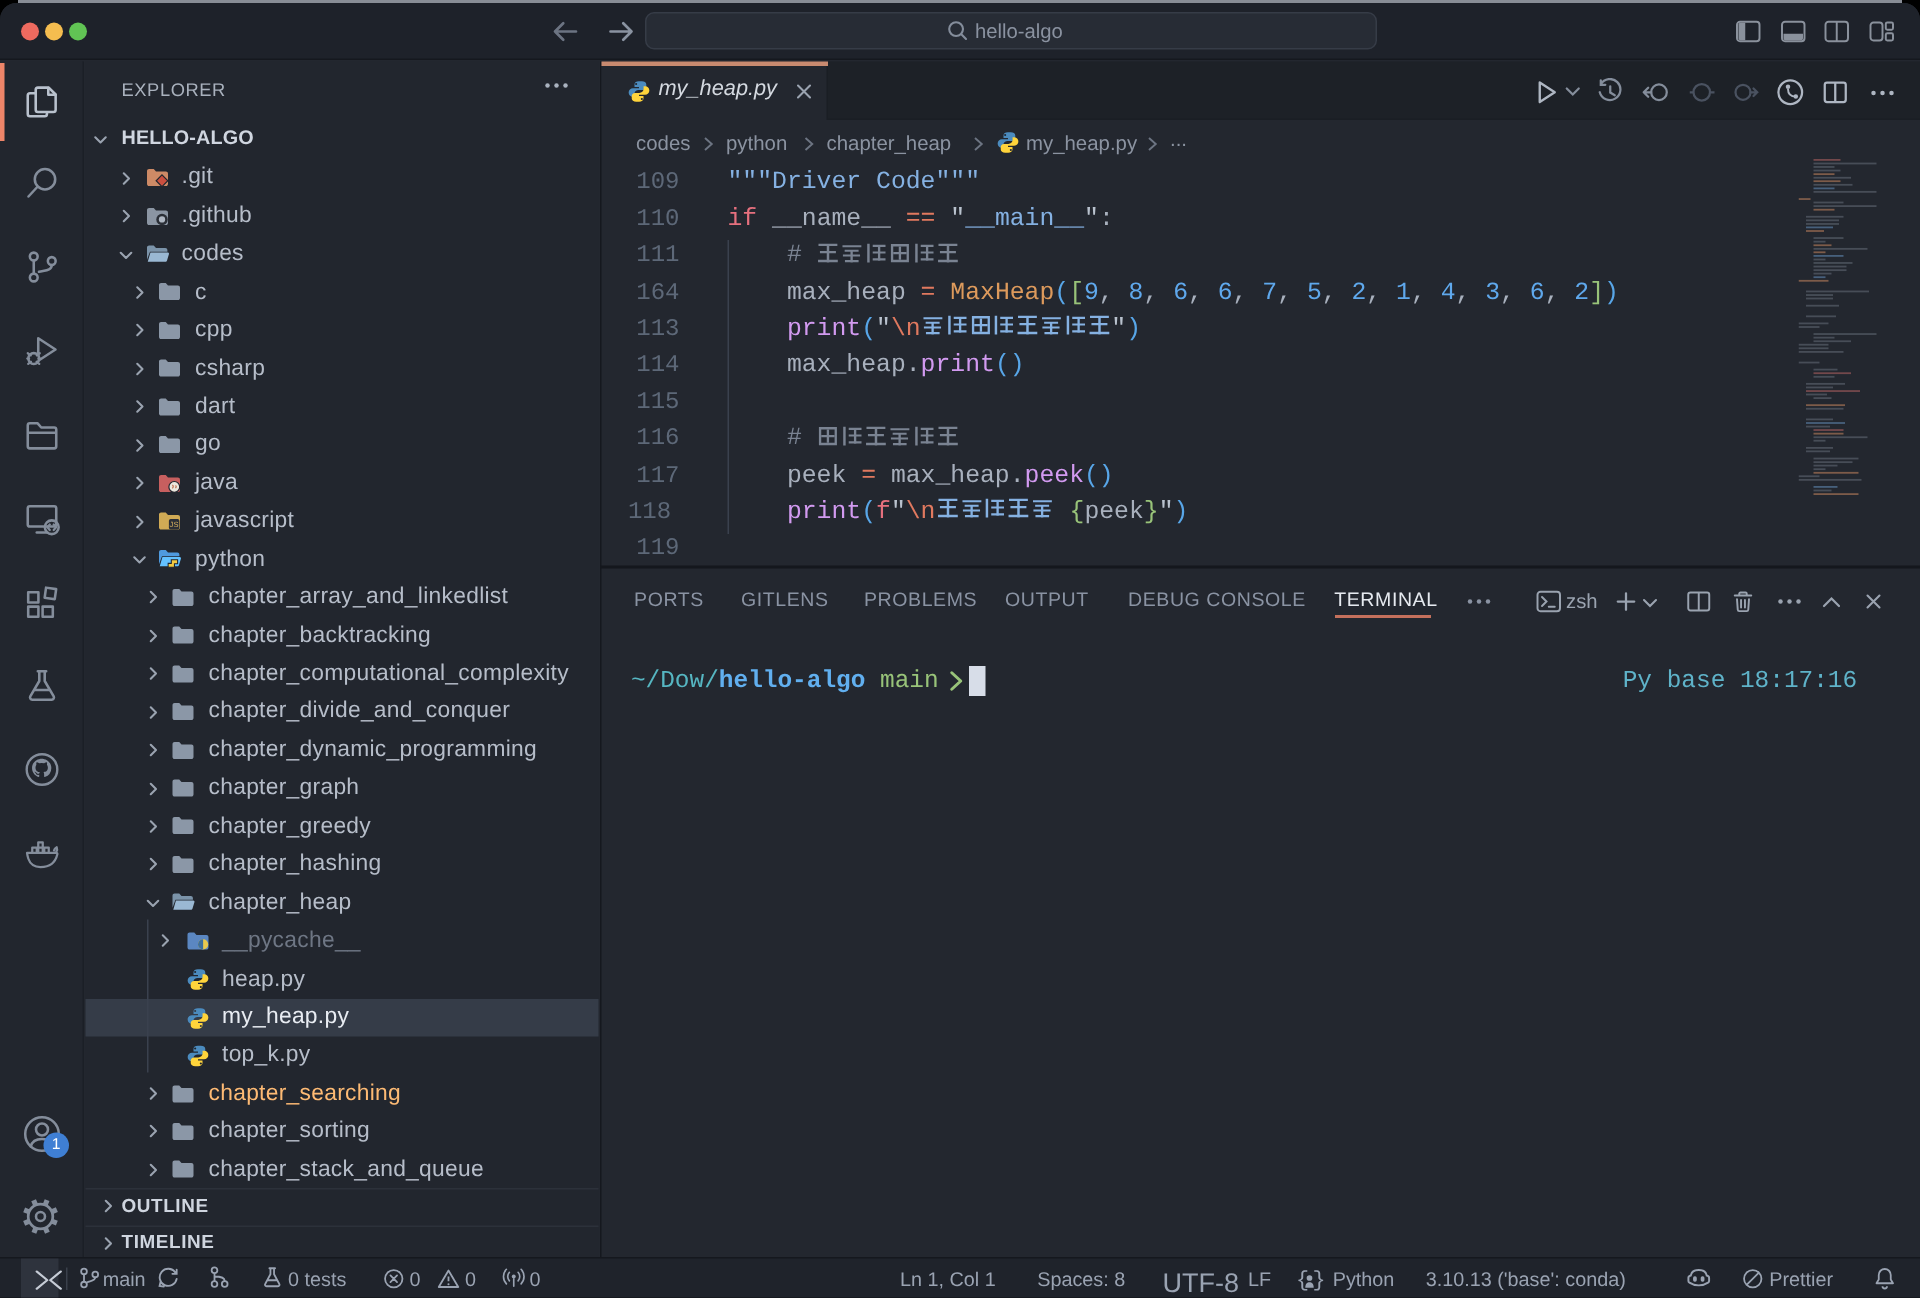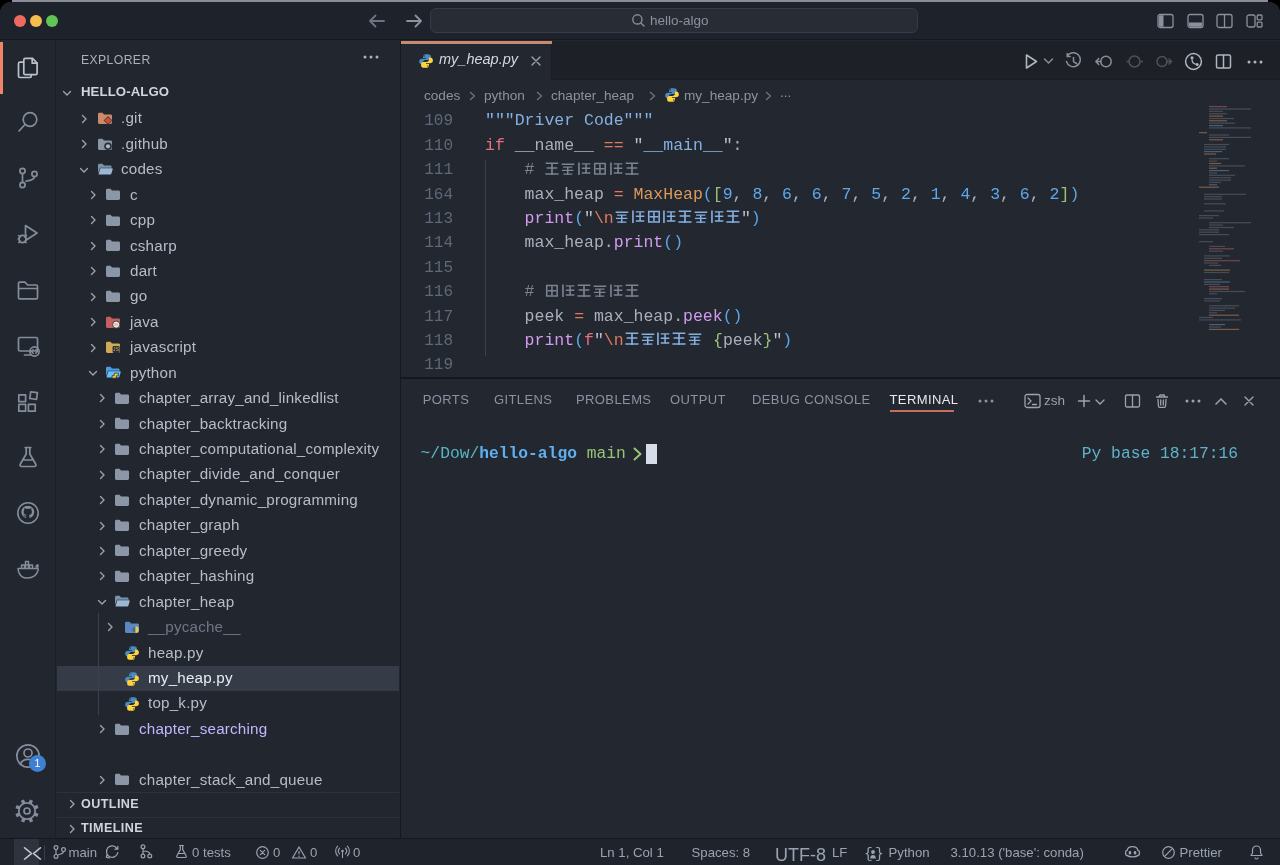--- a/index.html
+++ b/index.html
@@ -417,21 +417,30 @@
           </svg></span>
 <span class="tlabel" style="left:91px;color:#b6bdc9;">top_k.py</span>
 </div>
 <div class="treerow" style="top:675.5px;">
 <span class="chev" style="left:37.5px;"><svg width="14" height="14" viewBox="0 0 14 14" style="">
             <path fill="none" stroke="currentColor" stroke-width="1.4" stroke-linecap="round" stroke-linejoin="round" d="M5.5 3.5 L9 7 L5.5 10.5"></path>
           </svg></span>
 <span class="ticon" style="left:57px;"><svg width="16" height="14" viewBox="0 0 16 14" style="">
             <path fill="#8b97a7" d="M1 3.1 C1 2.3 1.6 1.7 2.4 1.7 h3.1 l1.5 1.7 h6.6 c.8 0 1.4 .6 1.4 1.4 v6.8 c0 .8 -.6 1.4 -1.4 1.4 H2.4 c-.8 0 -1.4 -.6 -1.4 -1.4 z"></path>
           </svg></span>
-<span class="tlabel" style="left:82px;color:#c4b5fd;">chapter_searching</span>
+<span class="tlabel" style="left:82px;color:#fdba74;">chapter_searching</span>
+</div>
+<div class="treerow" style="top:700.9px;">
+<span class="chev" style="left:37.5px;"><svg width="14" height="14" viewBox="0 0 14 14" style="">
+            <path fill="none" stroke="currentColor" stroke-width="1.4" stroke-linecap="round" stroke-linejoin="round" d="M5.5 3.5 L9 7 L5.5 10.5"></path>
+          </svg></span>
+<span class="ticon" style="left:57px;"><svg width="16" height="14" viewBox="0 0 16 14" style="">
+            <path fill="#8b97a7" d="M1 3.1 C1 2.3 1.6 1.7 2.4 1.7 h3.1 l1.5 1.7 h6.6 c.8 0 1.4 .6 1.4 1.4 v6.8 c0 .8 -.6 1.4 -1.4 1.4 H2.4 c-.8 0 -1.4 -.6 -1.4 -1.4 z"></path>
+          </svg></span>
+<span class="tlabel" style="left:82px;color:#b6bdc9;">chapter_sorting</span>
 </div>
 <div class="treerow" style="top:726.3px;">
 <span class="chev" style="left:37.5px;"><svg width="14" height="14" viewBox="0 0 14 14" style="">
             <path fill="none" stroke="currentColor" stroke-width="1.4" stroke-linecap="round" stroke-linejoin="round" d="M5.5 3.5 L9 7 L5.5 10.5"></path>
           </svg></span>
 <span class="ticon" style="left:57px;"><svg width="16" height="14" viewBox="0 0 16 14" style="">
             <path fill="#8b97a7" d="M1 3.1 C1 2.3 1.6 1.7 2.4 1.7 h3.1 l1.5 1.7 h6.6 c.8 0 1.4 .6 1.4 1.4 v6.8 c0 .8 -.6 1.4 -1.4 1.4 H2.4 c-.8 0 -1.4 -.6 -1.4 -1.4 z"></path>
           </svg></span>
 <span class="tlabel" style="left:82px;color:#b6bdc9;">chapter_stack_and_queue</span>
 </div>
@@ -604,21 +613,21 @@
           <use href="#h1"></use>
         </svg><svg class="cj" viewBox="0 0 16 16">
           <use href="#h4"></use>
         </svg><svg class="cj" viewBox="0 0 16 16">
           <use href="#h3"></use>
         </svg><svg class="cj" viewBox="0 0 16 16">
           <use href="#h1"></use>
         </svg></span></div>
 <div class="lnum" style="left:413px;top:302.5px;">117</div>
 <div class="codeline" style="top:302.5px;"><span style="color:#a8b0bd">    peek </span><span style="color:#e0795f">=</span><span style="color:#a8b0bd"> max_heap.</span><span style="color:#d29af0">peek</span><span style="color:#58a6e8">()</span></div>
-<div class="lnum" style="left:413px;top:326.9px;">118</div>
+<div class="lnum" style="left:413px;top:326.9px;text-align:center;">118</div>
 <div class="codeline" style="top:326.9px;">    <span style="color:#d29af0">print</span><span style="color:#58a6e8">(</span><span style="color:#e5707e">f</span><span style="color:#b9c2ce">"</span><span style="color:#e0795f">\n</span><span style="color:#85b1e2"><svg class="cj" viewBox="0 0 16 16">
           <use href="#h1"></use>
         </svg><svg class="cj" viewBox="0 0 16 16">
           <use href="#h4"></use>
         </svg><svg class="cj" viewBox="0 0 16 16">
           <use href="#h3"></use>
         </svg><svg class="cj" viewBox="0 0 16 16">
           <use href="#h1"></use>
         </svg><svg class="cj" viewBox="0 0 16 16">
           <use href="#h4"></use>

